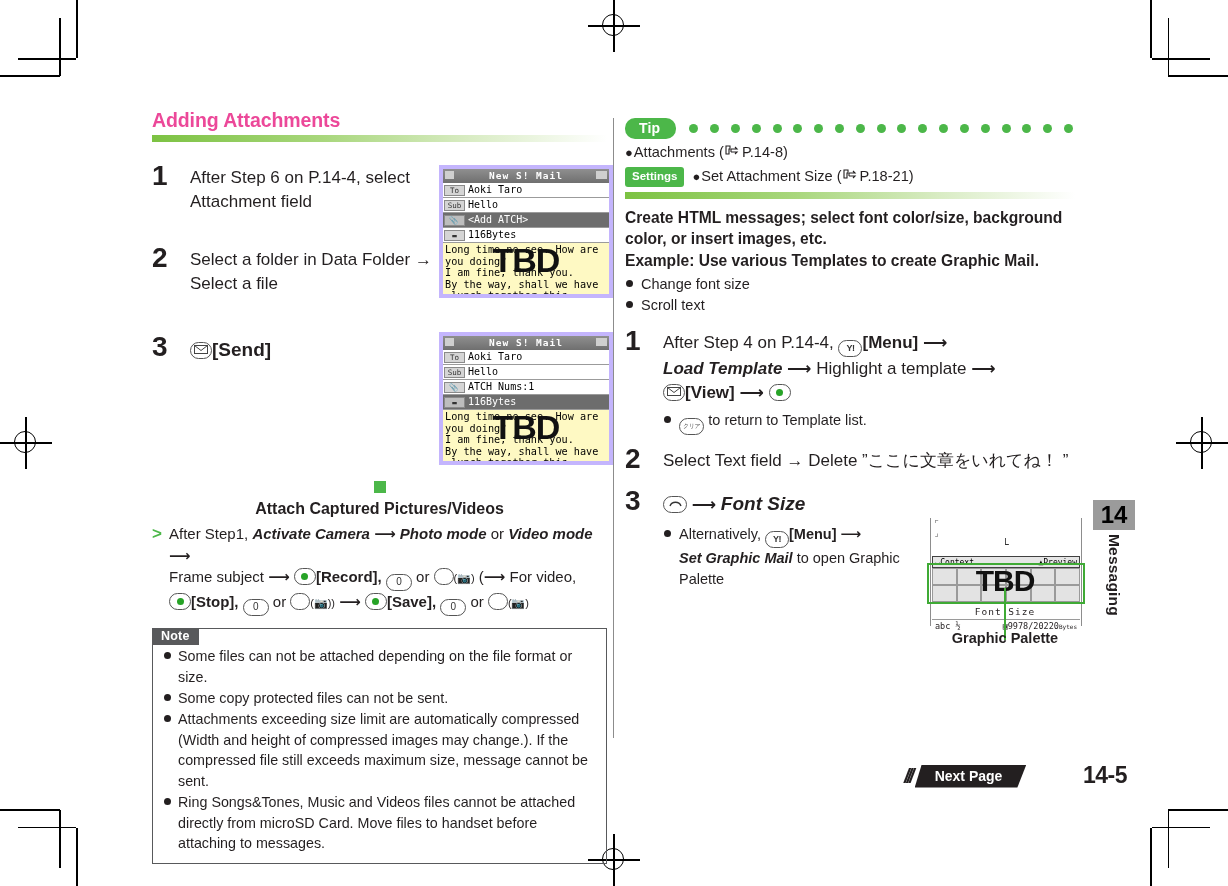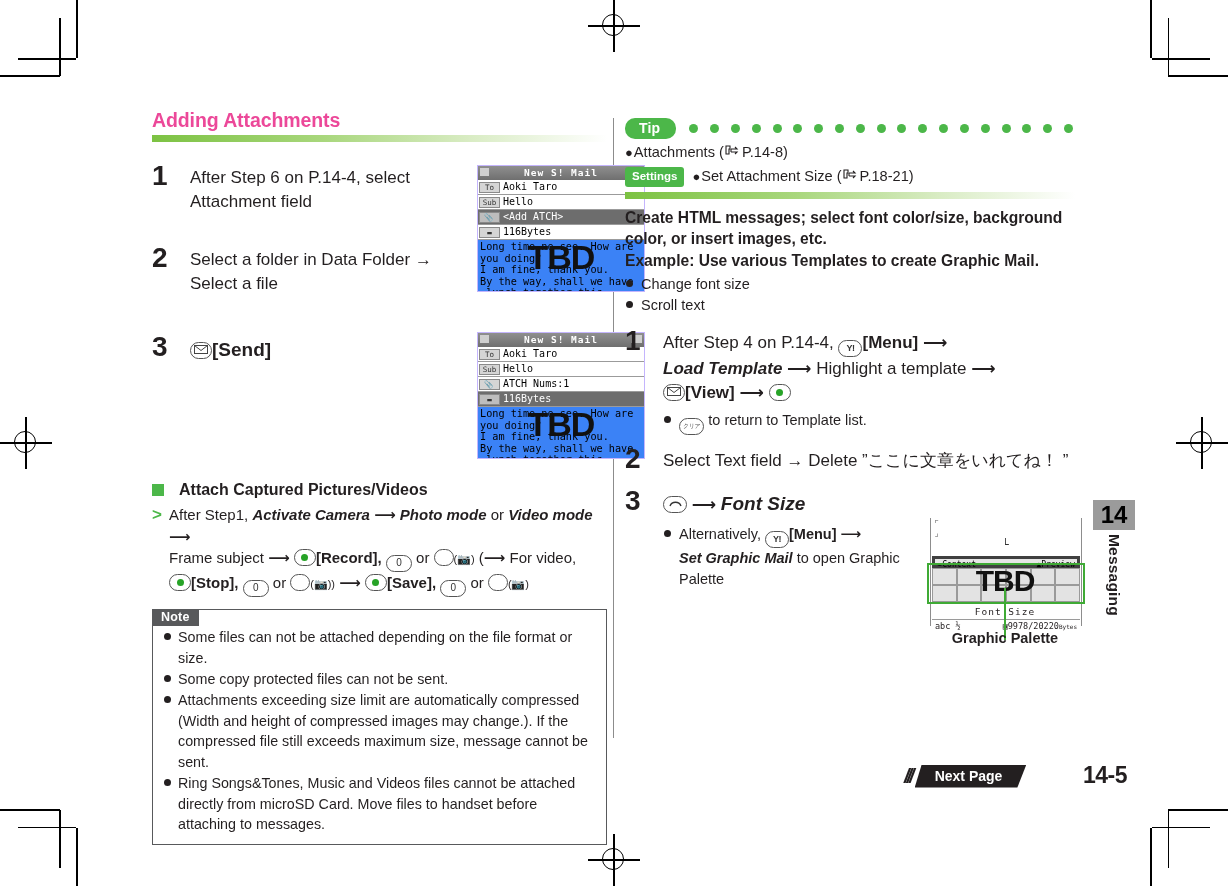--- a/index.html
+++ b/index.html
@@ -63,21 +63,21 @@
   .key.phone{width:22px;padding:0;position:relative;}
   .glyph-cam{font-size:11px;}
   .envsvg{display:block;margin:2px auto 0;}
   .phonesvg{display:block;margin:3px auto 0;}
 
   .bold{font-weight:bold;}
   .ital{font-style:italic;font-weight:bold;}
   .arr{font-weight:bold;}
 
   
-  .subhead{margin-top:22px;font-size:16px;font-weight:bold;display:flex;align-items:center;gap:15px;}
+  .subhead{margin-top:22px;font-size:16px;font-weight:bold;display:flex;align-items:center;gap:7px;flex-direction:column;}
   .greensq{width:12px;height:12px;background:#4cb749;display:inline-block;}
 
   .gtline{margin-top:5px;font-size:15px;line-height:1.42;position:relative;padding-left:17px;}
   .gtline .gt{position:absolute;left:0;top:-1px;color:#4cb749;font-weight:bold;font-size:17px;}
 
   
   .notebox{
     margin-top:12px;border:1.3px solid #58595b;position:relative;
     padding:16px 10px 10px 10px;
   }
@@ -114,23 +114,22 @@
   
   .bulllist{margin:3px 0 0;padding:0;list-style:none;}
   .bulllist li{font-size:14.5px;line-height:1.42;padding-left:16px;position:relative;}
   .bulllist li:before{content:"";position:absolute;left:1px;top:6px;width:7px;height:7px;border-radius:50%;background:#231f20;}
 
   .lead{font-size:15.6px;font-weight:bold;line-height:1.35;margin-top:8px;}
   .lead2{font-size:15.6px;font-weight:bold;line-height:1.35;margin-top:1px;}
 
   
   .phonecap{
-    position:absolute;border:1px solid #c4b5fd;background:#3b82f6;overflow:hidden;
+    position:absolute;border:4px solid #c4b5fd;background:#fef9c3;overflow:hidden;
     font-family:"DejaVu Sans Mono","Liberation Mono",monospace;
-    margin-left:38px;
   }
   .pc-title{
     background:linear-gradient(to bottom,#8f8f8f,#6f6f6f);
     color:#fff;font-size:9.5px;font-weight:bold;text-align:center;
     padding:1px 0 1px;letter-spacing:1px;position:relative;height:12px;line-height:12px;
   }
   .pc-title .ic-l{position:absolute;left:2px;top:2px;width:9px;height:8px;background:#cfcfcf;}
   .pc-title .ic-r{position:absolute;right:2px;top:2px;width:11px;height:8px;background:#cfcfcf;}
   .pc-row{
     display:flex;align-items:center;border-bottom:1px solid #9b9b9b;
@@ -151,21 +150,21 @@
     letter-spacing:-1px;color:#111;pointer-events:none;line-height:34px;
   }
   .caption{
     position:absolute;font-size:14.5px;font-weight:bold;text-align:center;
   }
 
   
   .palette{position:absolute;left:926px;top:518px;width:158px;height:108px;}
   .pal-vline{position:absolute;background:#8d8d8d;width:1px;top:0;bottom:0;}
   .pal-bar{position:absolute;left:6px;right:4px;display:flex;justify-content:space-between;
-           font-size:8px;color:#000;background:#e6e6e6;border:3px solid #404040;box-sizing:border-box;
+           font-size:8px;color:#000;background:#e6e6e6;border:1px solid #404040;box-sizing:border-box;
            font-family:"DejaVu Sans Mono",monospace;padding:0 2px;height:12px;line-height:11px;}
   .pal-grid{position:absolute;left:6px;right:4px;display:flex;flex-wrap:wrap;}
   .pal-cell{width:16.66%;height:17px;border:1px solid #9a9a9a;box-sizing:border-box;background:#e3e3e3;}
   .pal-hl{position:absolute;border:2.2px solid #3faa35;box-sizing:border-box;}
   .pal-label{position:absolute;width:100%;text-align:center;font-size:9.5px;
              font-family:"DejaVu Sans Mono",monospace;letter-spacing:1px;}
   .pal-status{position:absolute;left:6px;right:4px;height:13px;border-top:1px solid #9a9a9a;
               font-size:8.5px;font-family:"DejaVu Sans Mono",monospace;display:flex;
               align-items:center;justify-content:space-between;padding:0 3px;box-sizing:border-box;}
   .pal-conn{position:absolute;width:2px;background:#3faa35;}

